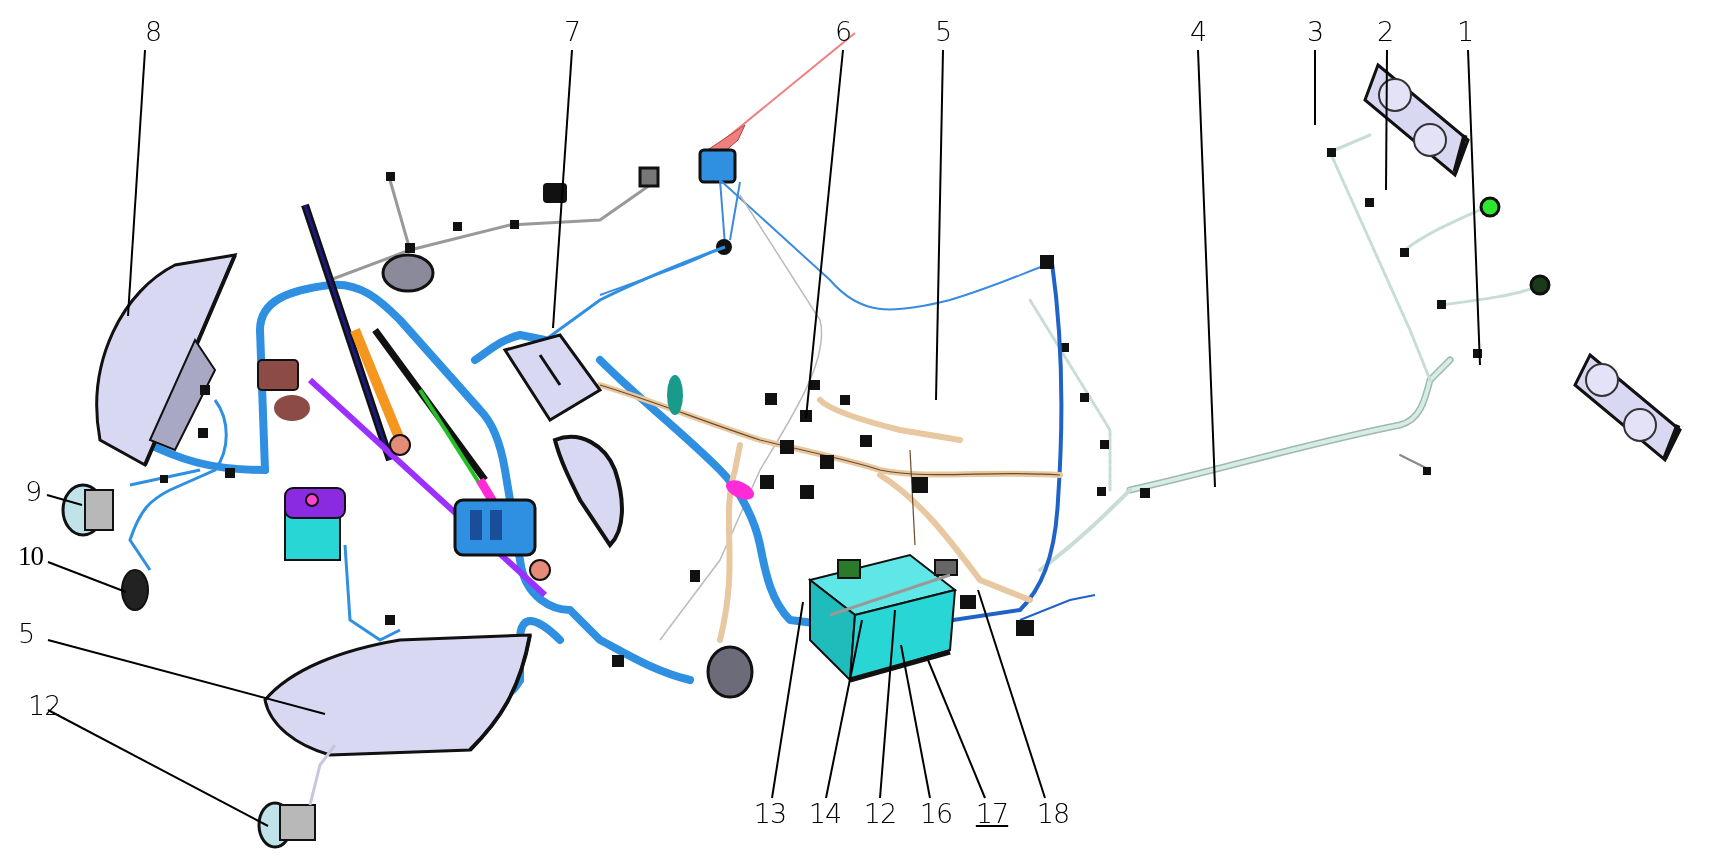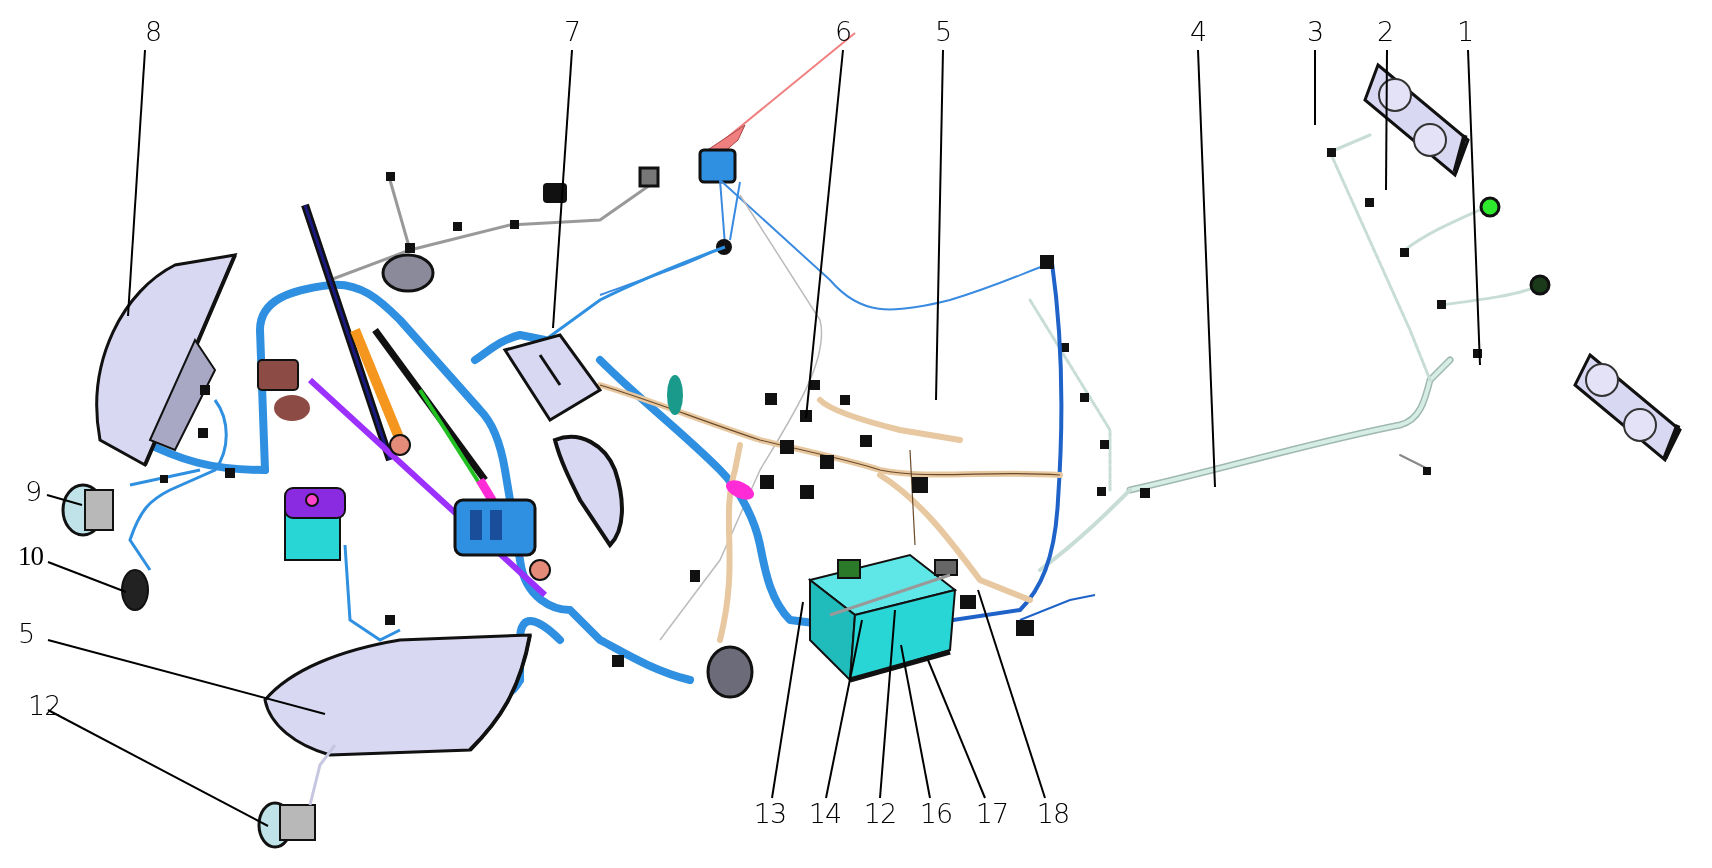--- a/index.html
+++ b/index.html
@@ -245,15 +245,15 @@
   <span class="callout-label" style="left:572px;top:18px;">7</span>
   <span class="callout-label" style="left:153px;top:18px;">8</span>
   <span class="callout-label left" style="left:25px;top:478px;">9</span>
   <span class="callout-label left" style="left:18px;top:543px;font-family:Liberation Serif, serif;">10</span>
   <span class="callout-label left" style="left:18px;top:620px;">5</span>
   <span class="callout-label left" style="left:28px;top:692px;">12</span>
   <span class="callout-label" style="left:770px;top:800px;">13</span>
   <span class="callout-label" style="left:825px;top:800px;">14</span>
   <span class="callout-label" style="left:880px;top:800px;">12</span>
   <span class="callout-label" style="left:936px;top:800px;">16</span>
-  <span class="callout-label" style="left:992px;top:800px;">17</span>
+  <span class="callout-label" style="left:992px;top:800px;text-decoration:underline;">17</span>
   <span class="callout-label" style="left:1053px;top:800px;text-align:right;">18</span>
 </div>
 
 </body></html>

